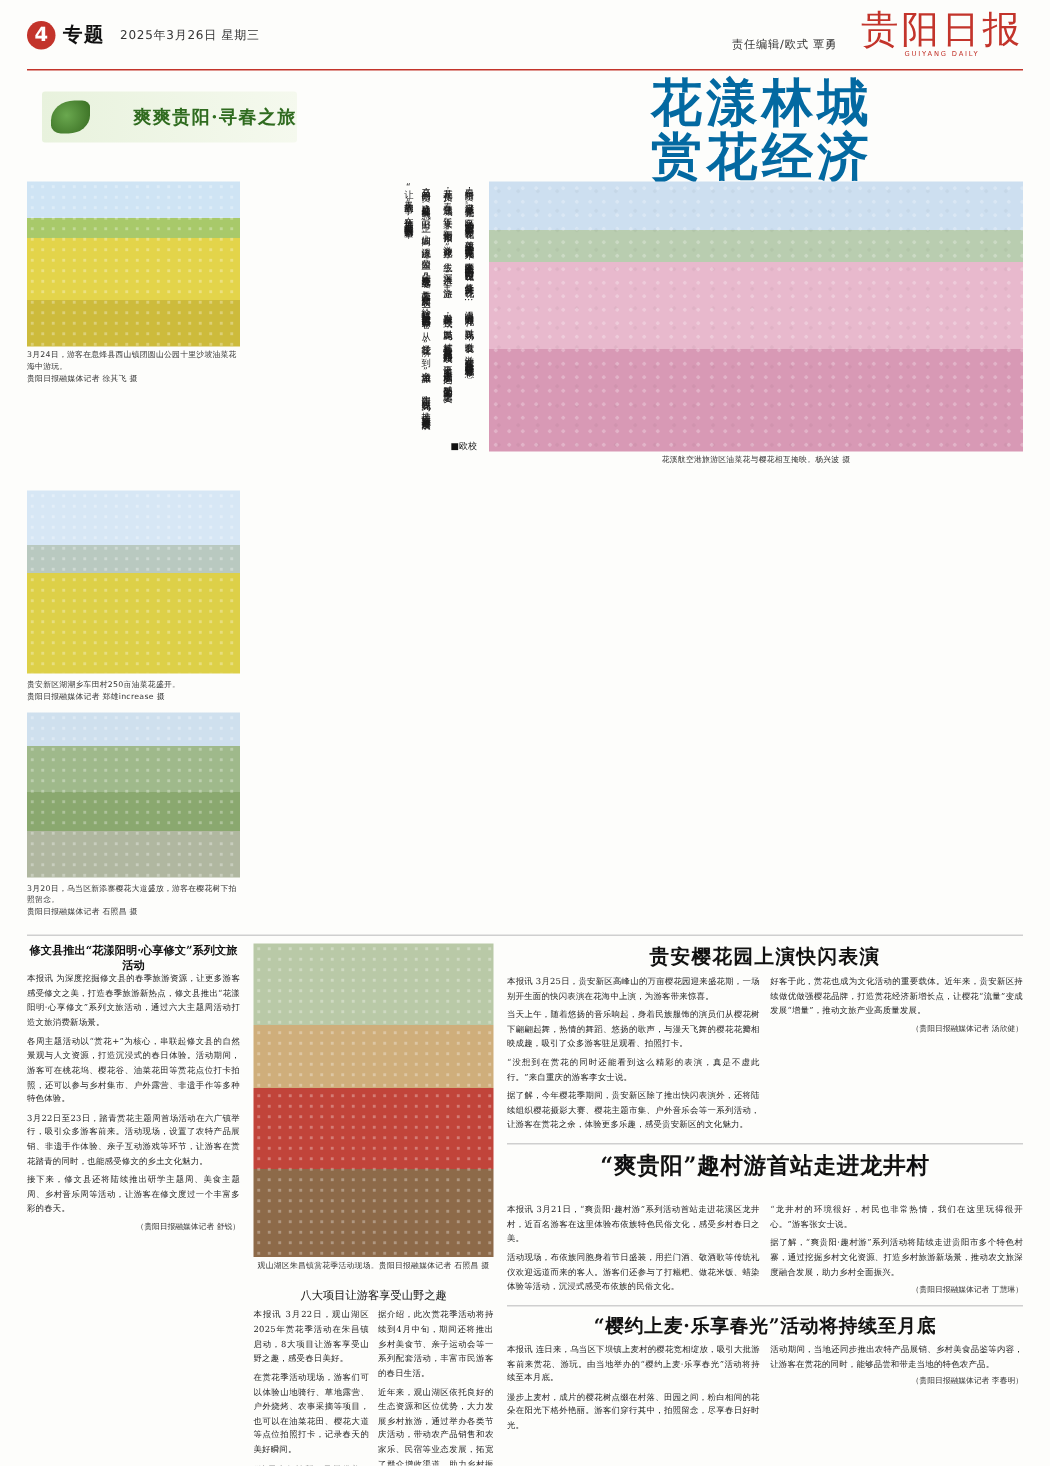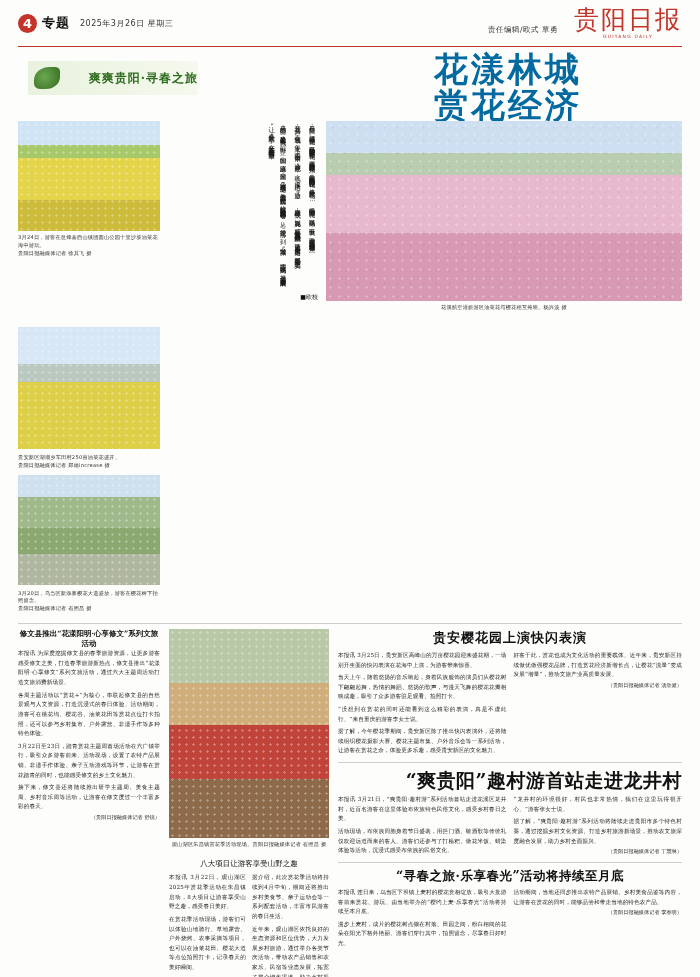--- a/index.html
+++ b/index.html
@@ -207,36 +207,36 @@
           <div class="body-cn" style="margin-top:3px;">据了解，今年樱花季期间，贵安新区除了推出快闪表演外，还将陆续组织樱花摄影大赛、樱花主题市集、户外音乐会等一系列活动，让游客在赏花之余，体验更多乐趣，感受贵安新区的文化魅力。</div>
         </div>
         <div style="flex:1;">
           <div class="body-cn">好客于此，赏花也成为文化活动的重要载体。近年来，贵安新区持续做优做强樱花品牌，打造赏花经济新增长点，让樱花“流量”变成发展“增量”，推动文旅产业高质量发展。</div>
           <div class="byline">（贵阳日报融媒体记者 汤欣健）</div>
         </div>
       </div>
 
       <div class="rule" style="margin:6px 0 5px;"></div>
 
-      <div class="art-title" style="font-size:19px;letter-spacing:.5px;margin-bottom:1px;text-align:right;">“爽贵阳”趣村游首站走进龙井村</div>
+      <div class="art-title" style="font-size:15px;letter-spacing:.5px;margin-bottom:16px;">“爽贵阳”趣村游首站走进龙井村</div>
       <div style="display:flex;gap:7px;">
         <div style="flex:1;">
           <div class="body-cn">本报讯  3月21日，“爽贵阳·趣村游”系列活动首站走进花溪区龙井村，近百名游客在这里体验布依族特色民俗文化，感受乡村春日之美。</div>
           <div class="body-cn" style="margin-top:3px;">活动现场，布依族同胞身着节日盛装，用拦门酒、敬酒歌等传统礼仪欢迎远道而来的客人。游客们还参与了打糍粑、做花米饭、蜡染体验等活动，沉浸式感受布依族的民俗文化。</div>
         </div>
         <div style="flex:1;">
           <div class="body-cn">“龙井村的环境很好，村民也非常热情，我们在这里玩得很开心。”游客张女士说。</div>
           <div class="body-cn" style="margin-top:3px;">据了解，“爽贵阳·趣村游”系列活动将陆续走进贵阳市多个特色村寨，通过挖掘乡村文化资源、打造乡村旅游新场景，推动农文旅深度融合发展，助力乡村全面振兴。</div>
           <div class="byline">（贵阳日报融媒体记者 丁慧琳）</div>
         </div>
       </div>
 
       <div class="rule" style="margin:6px 0 5px;"></div>
 
-      <div class="art-title" style="font-size:12.5px;line-height:1.3;letter-spacing:.5px;margin-bottom:4px;">“寻春之旅·乐享春光”活动将持续至月底</div>
+      <div class="art-title" style="font-size:12.5px;line-height:1.3;letter-spacing:.5px;margin-bottom:4px;">“樱约上麦·乐享春光”活动将持续至月底</div>
       <div style="display:flex;gap:7px;">
         <div style="flex:1;">
           <div class="body-cn">本报讯  连日来，乌当区下坝镇上麦村的樱花竞相绽放，吸引大批游客前来赏花、游玩。由当地举办的“樱约上麦·乐享春光”活动将持续至本月底。</div>
           <div class="body-cn" style="margin-top:3px;">漫步上麦村，成片的樱花树点缀在村落、田园之间，粉白相间的花朵在阳光下格外艳丽。游客们穿行其中，拍照留念，尽享春日好时光。</div>
         </div>
         <div style="flex:1;">
           <div class="body-cn">活动期间，当地还同步推出农特产品展销、乡村美食品鉴等内容，让游客在赏花的同时，能够品尝和带走当地的特色农产品。</div>
           <div class="byline">（贵阳日报融媒体记者 李春明）</div>
         </div>
       </div>

